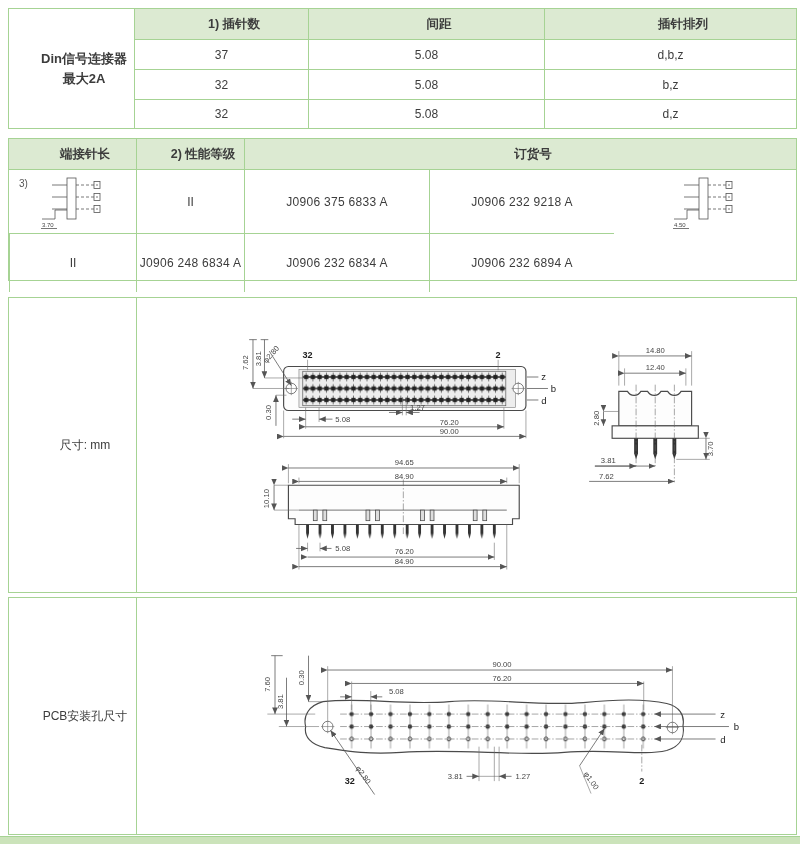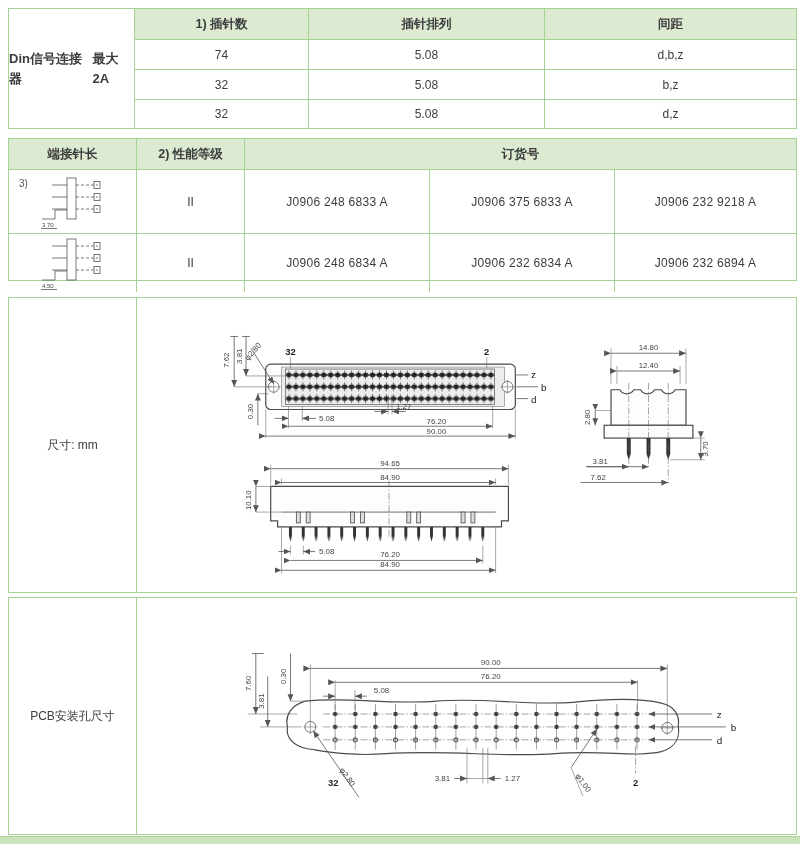--- a/index.html
+++ b/index.html
@@ -1,23 +1,23 @@
 <!DOCTYPE html>
 <html><head>
 <meta charset="utf-8">
 <style>
   :root{ --g:#a6d394; --hbg:#dcead2; --txt:#3c3c3c; --ln:#4d4d4d; }
   *{margin:0;padding:0;box-sizing:border-box;}
   html,body{width:800px;height:844px;background:#fff;font-family:"Liberation Sans",sans-serif;color:var(--txt);}
   body{position:relative;overflow:hidden;}
   .tbl{position:absolute;background:#fff;border:1px solid var(--g);display:grid;}
   .cell{display:flex;align-items:center;justify-content:center;border-left:1px solid var(--g);border-top:1px solid var(--g);font-size:12px;}
-  .nl{border-left:none;} .nt{border-top:none;}
+  .nl{border-left:none;} .nt{border-top:none;padding-left:25px;}
   .hdr{background:var(--hbg);font-weight:bold;font-size:12.5px;}
-  .prod{flex-direction:row;font-weight:bold;font-size:13px;line-height:1.5;}
+  .prod{flex-direction:column;font-weight:bold;font-size:13px;line-height:1.5;}
   .ordr{font-size:12px;letter-spacing:.3px;}
   .lbl{font-size:12px;}
   .iconcell{position:relative;}
   .note{position:absolute;left:10px;top:8px;font-size:10px;color:#555;}
   .bar{position:absolute;left:0;top:836px;width:800px;height:8px;background:#cbe3ba;border-top:1px solid var(--g);}
   svg text{font-family:"Liberation Sans",sans-serif;font-size:8px;fill:#454545;}
   svg text.lbl2{font-size:10px;fill:#222;}
   svg text.bld{font-size:9.5px;font-weight:bold;fill:#1d1d1d;}
   svg text.tiny{font-size:6px;}
   .thin{stroke:#6a6a6a;stroke-width:.6;}
@@ -27,24 +27,24 @@
 </style>
 </head>
 <body>
 
 <div class="tbl" style="left:8px;top:8px;width:789px;height:121px;grid-template-columns:125px 174px 236px 252px;grid-template-rows:30px 30px 30px 29px;">
   <div class="cell nl nt prod" style="grid-row:1/5">
     <span>Din信号连接器</span>
     <span>最大2A</span>
   </div>
   <div class="cell nt hdr">1) 插针数</div>
+  <div class="cell nt hdr">间距</div>
   <div class="cell nt hdr">插针排列</div>
-  <div class="cell nt hdr">间距</div>
-
-  <div class="cell">74</div>
+
+  <div class="cell">37</div>
   <div class="cell">5.08</div>
   <div class="cell">d,b,z</div>
 
   <div class="cell">32</div>
   <div class="cell">5.08</div>
   <div class="cell">b,z</div>
 
   <div class="cell">32</div>
   <div class="cell">5.08</div>
   <div class="cell">d,z</div>
@@ -71,21 +71,20 @@
         <rect x="60" y="8.5" width="6" height="7"></rect>
           <rect x="60" y="20.5" width="6" height="7"></rect>
           <rect x="60" y="32.5" width="6" height="7"></rect>
         <path d="M8,46 H21 V37 H33"></path>
         <line x1="7" y1="55.5" x2="23" y2="55.5"></line>
       </g>
       <text class="tiny" x="8" y="54">3.70</text>
     </svg>
   </div>
   <div class="cell">II</div>
-  <div class="cell ordr">J0906 248 6833 A</div>
   <div class="cell ordr">J0906 375 6833 A</div>
   <div class="cell ordr">J0906 232 9218 A</div>
 
   <div class="cell nl iconcell">
     <svg width="78" height="58" viewBox="0 0 78 58">
       <g class="dim">
         <rect x="33" y="5" width="9" height="41"></rect>
         <line x1="18" y1="12" x2="33" y2="12"></line>
           <line x1="18" y1="24" x2="33" y2="24"></line>
           <line x1="18" y1="36" x2="33" y2="36"></line>

